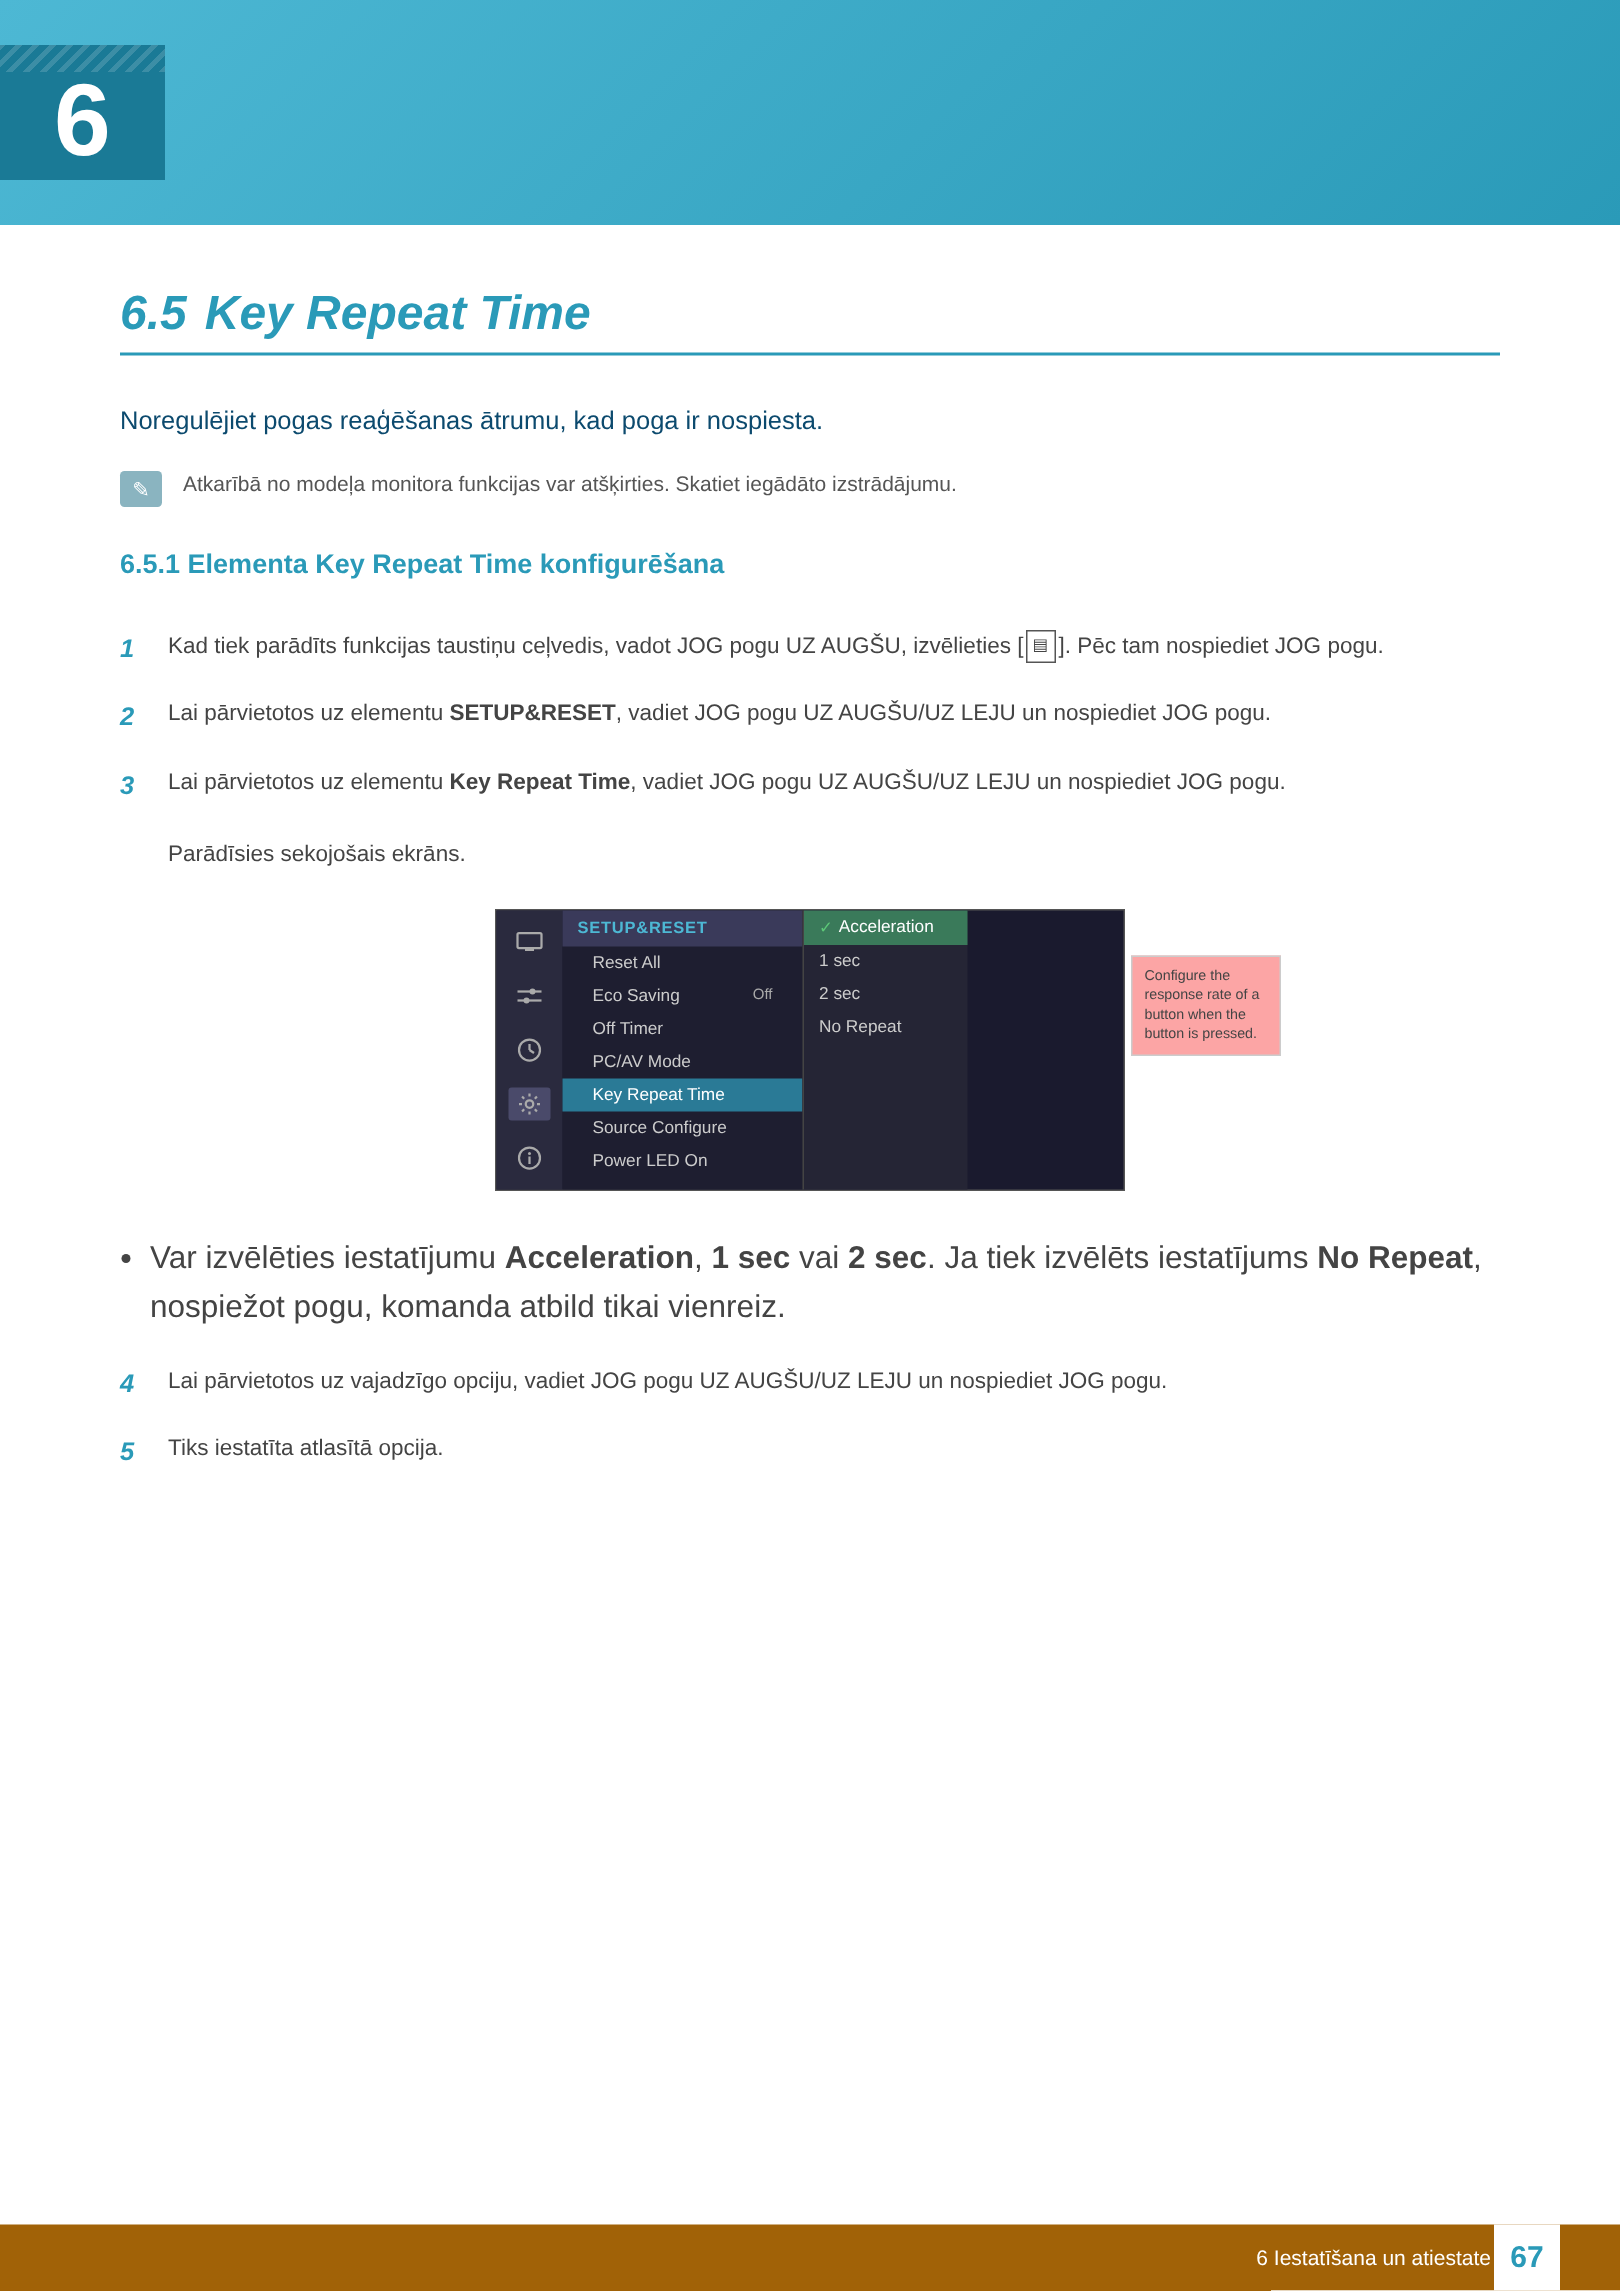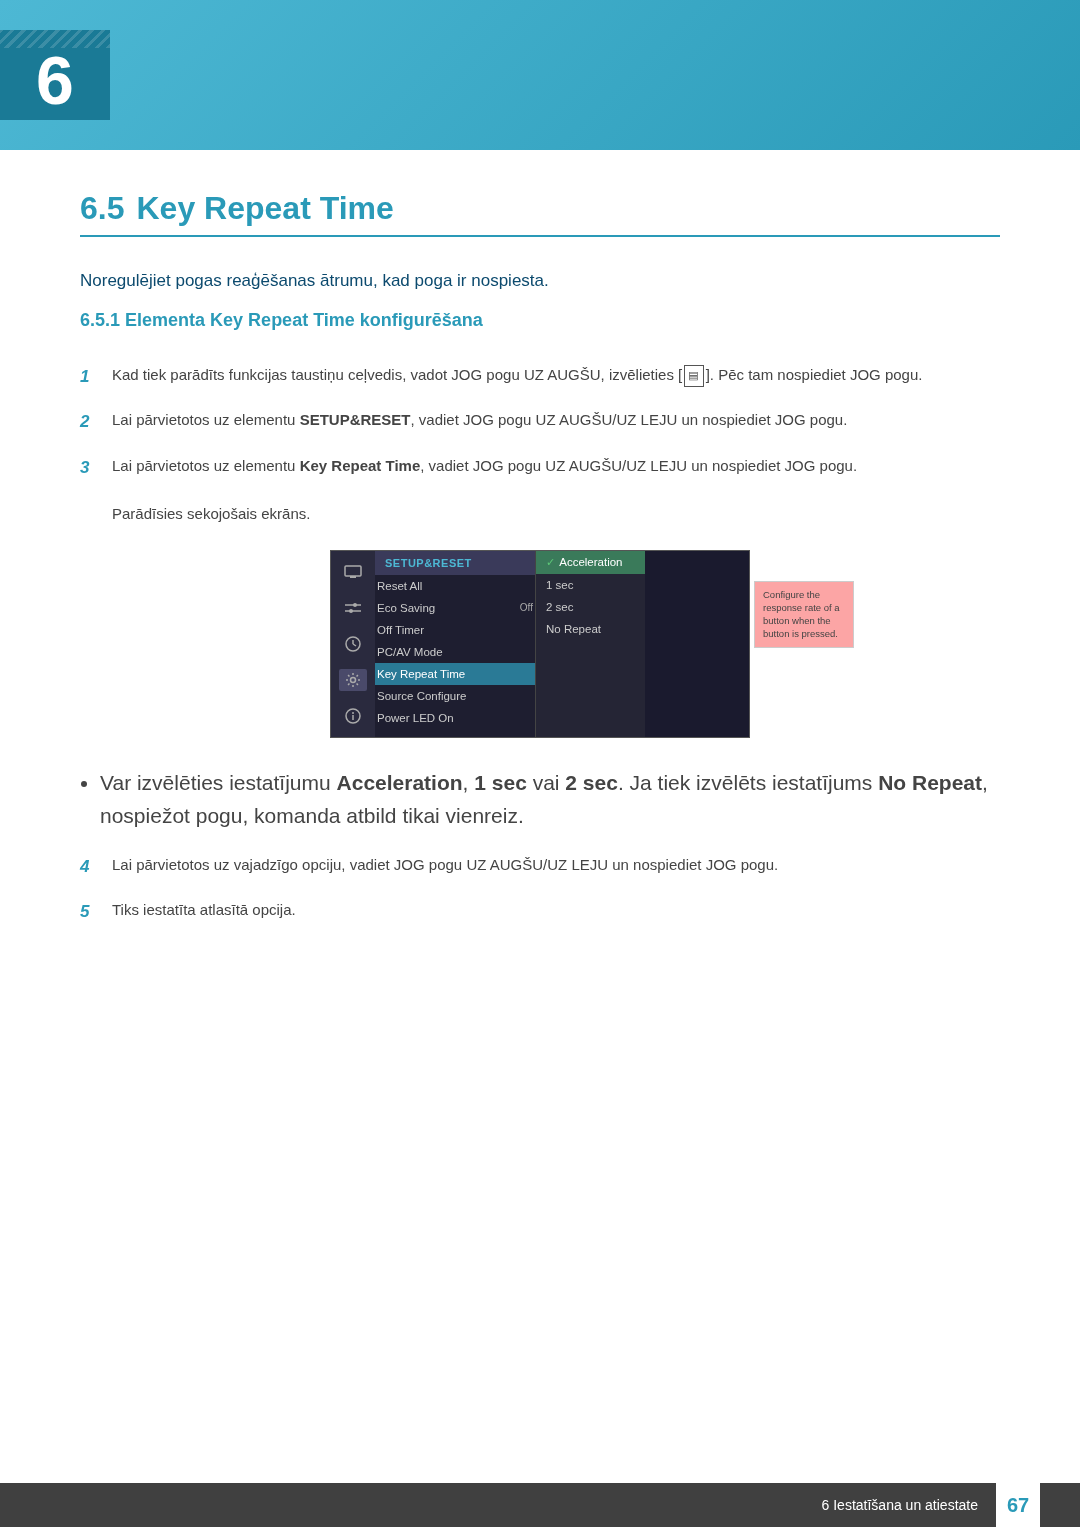--- a/index.html
+++ b/index.html
@@ -63,20 +63,21 @@
     }
 
     
     .section-heading {
       font-size: 32px;
       font-weight: bold;
       color: #2a9ab8;
       margin-bottom: 30px;
       border-bottom: 2px solid #2a9ab8;
       padding-bottom: 8px;
+      font-style: italic;
     }
 
     .section-number {
       margin-right: 12px;
     }
 
     
     .body-text {
       font-size: 17px;
       color: #0c4a6e;
@@ -206,21 +207,21 @@
     }
     .menu-header {
       background: #3a3a5a;
       color: #4db8d4;
       font-size: 11px;
       font-weight: bold;
       padding: 6px 10px;
       letter-spacing: 0.5px;
     }
     .menu-item {
-      padding: 5px 2px;
+      padding: 5px 20px;
       font-size: 11.5px;
       color: #ccc;
       display: flex;
       justify-content: space-between;
       align-items: center;
     }
     .menu-item.active-menu {
       background: #2a7a96;
       color: #fff;
     }
@@ -278,26 +279,26 @@
       margin-bottom: 6px;
     }
 
     
     .page-footer {
       position: absolute;
       bottom: 0;
       left: 0;
       right: 0;
       height: 44px;
-      background: #404040;
+      background: #a16207;
       display: flex;
       align-items: center;
       justify-content: flex-end;
       padding: 0 40px;
-      gap: 18px;
+      gap: 2px;
     }
     .footer-text {
       color: #fff;
       font-size: 14px;
     }
     .footer-page-num {
       background: #fff;
       color: #2a9ab8;
       font-size: 20px;
       font-weight: bold;
@@ -318,20 +319,24 @@
 </div>
 
 <div class="content">
 
   <h2 class="section-heading">
     <span class="section-number">6.5</span><span>Key Repeat Time</span>
   </h2>
 
   <p class="body-text">Noregulējiet pogas reaģēšanas ātrumu, kad poga ir nospiesta.</p>
 
+  <div class="note-box">
+    <div class="note-icon"></div>
+    <span class="note-text">Atkarībā no modeļa monitora funkcijas var atšķirties. Skatiet iegādāto izstrādājumu.</span>
+  </div>
 
   <h3 class="subsection-heading">
     <span>6.5.1</span>
     <span> </span>
     <span>Elementa Key Repeat Time konfigurēšana</span>
   </h3>
 
   <ol class="steps-list">
     <li>
       <span class="step-num">1</span>

